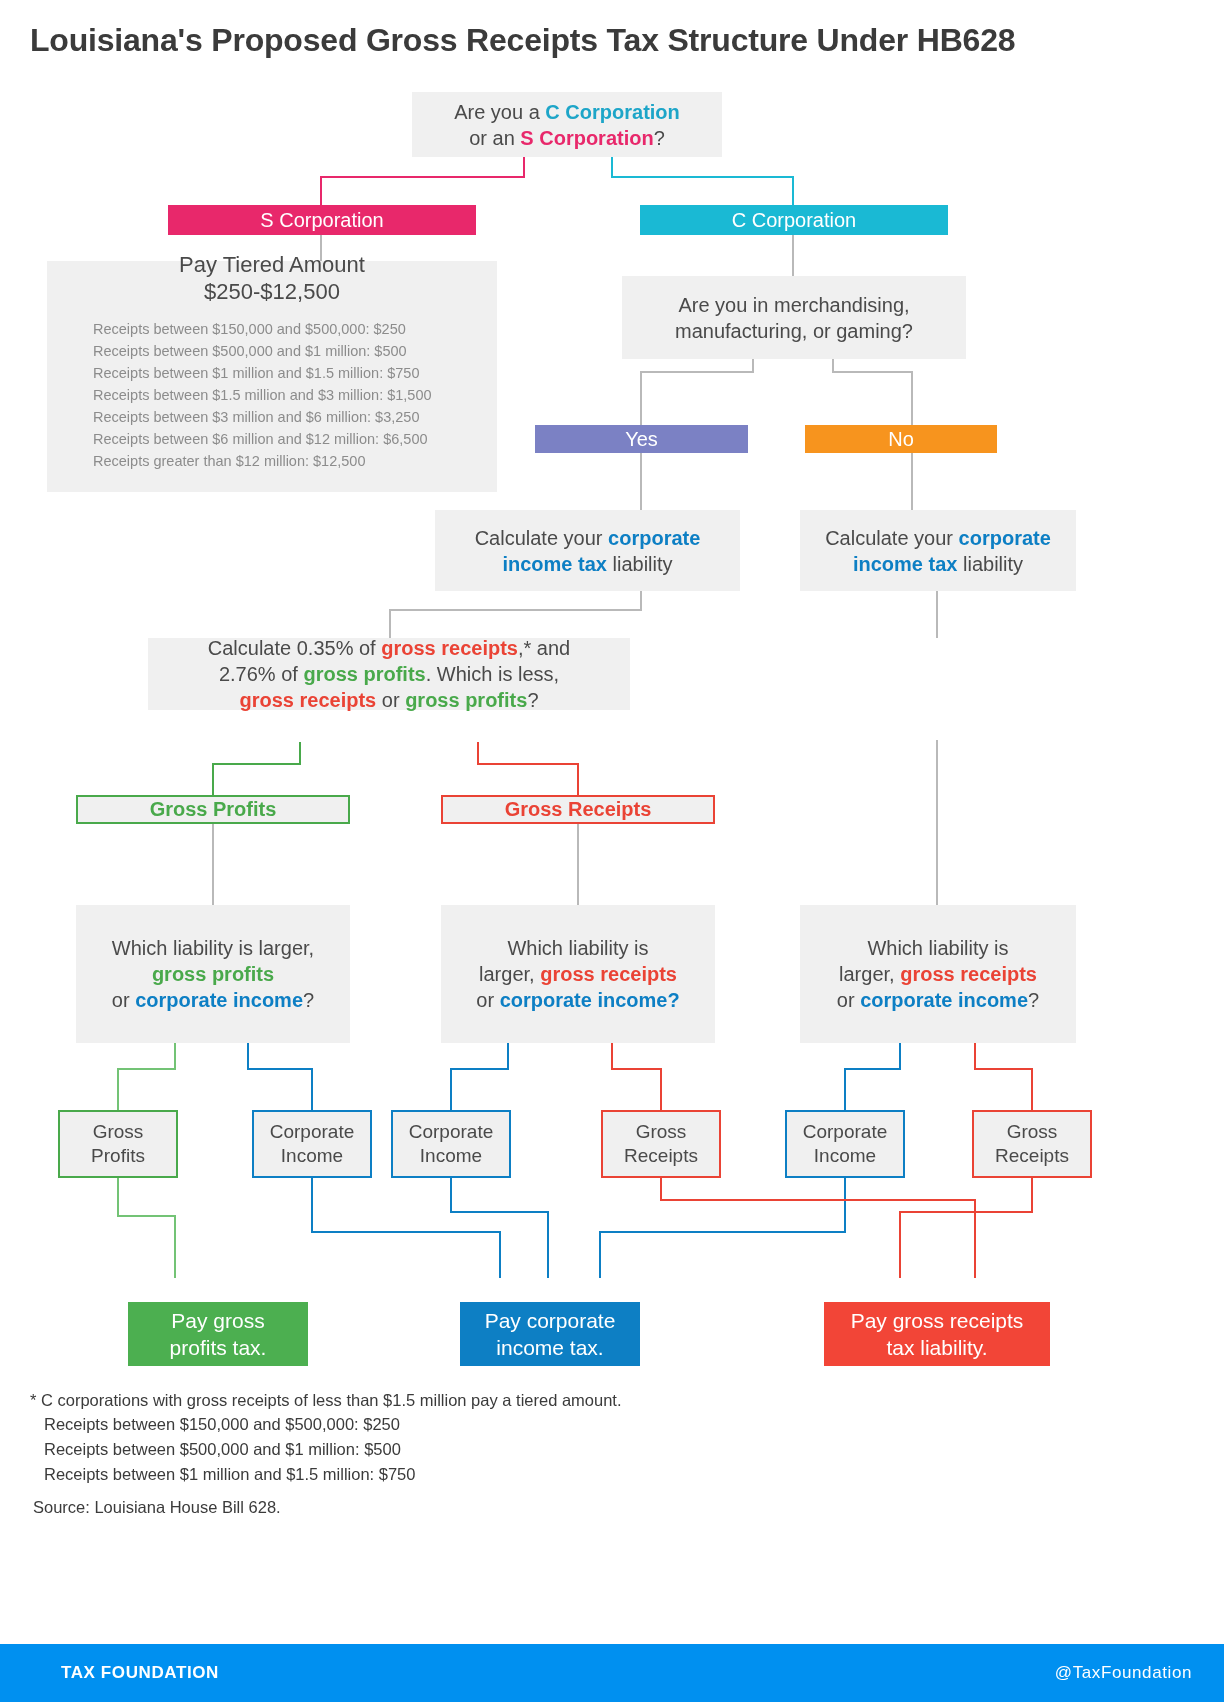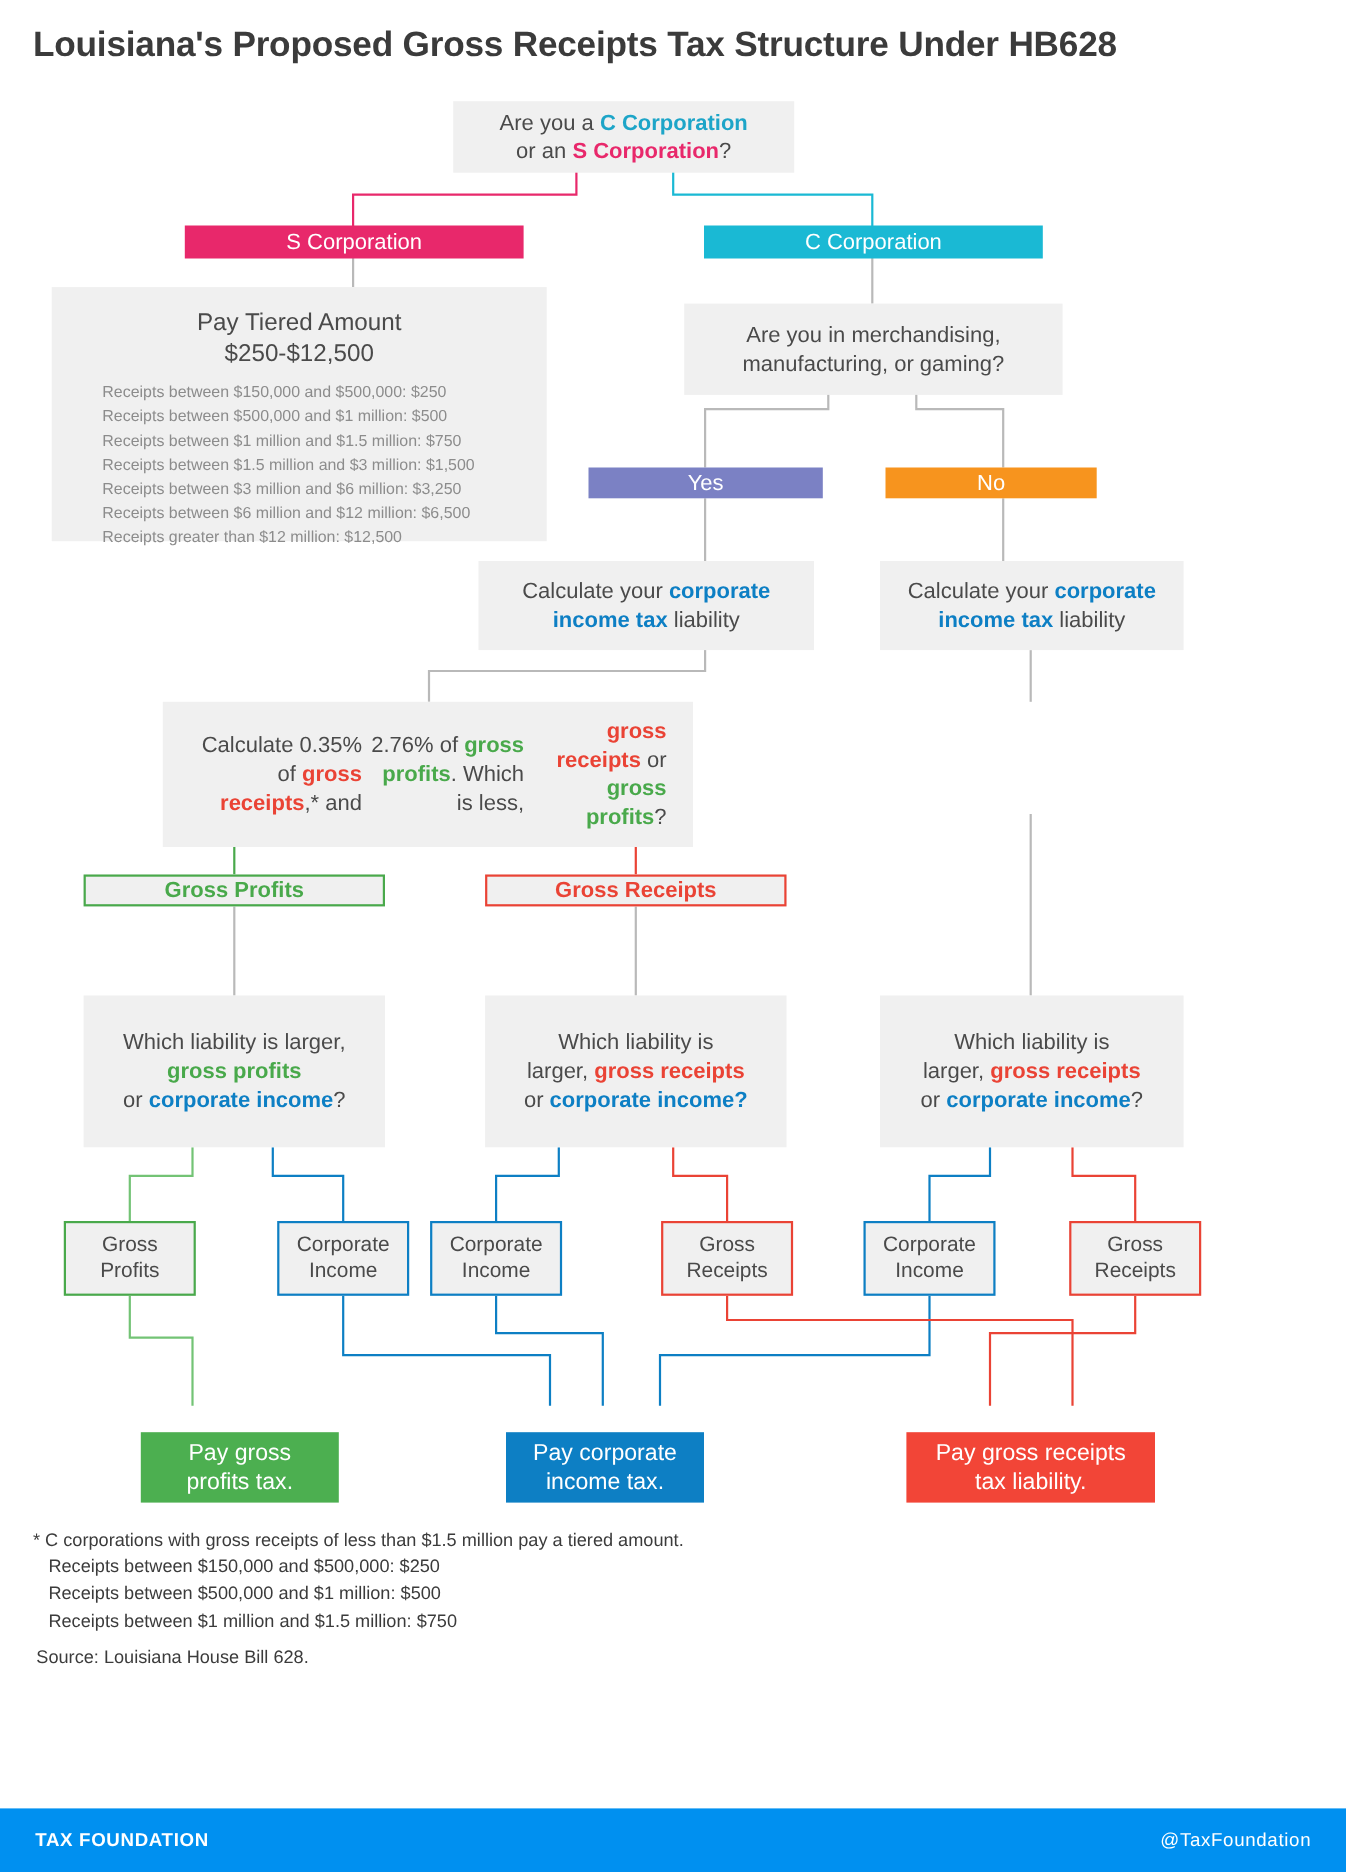--- a/index.html
+++ b/index.html
@@ -53,42 +53,42 @@
     display: flex; align-items: center; justify-content: center;
     text-align: center; font-size: 21px; line-height: 1.3;
     color: #ffffff;
     margin-top: 24px;
   }
 
   
   .tierbox {
     background: #f0f0f0;
     padding: 18px 20px 20px 20px;
-    display: flex; flex-direction: column; align-items: center;
+    display: flex; flex-direction: column; align-items: center; justify-content: flex-end;
   }
   .tierhead { font-size: 22px; line-height: 1.25; text-align: center; color: #4a4a4a; }
   .tierlist { margin-top: 12px; align-self: flex-start; padding-left: 26px; }
   .tierlist div { font-size: 14.5px; line-height: 1.52; color: #8c8c8c; white-space: nowrap; }
 
   
   #wires { position: absolute; left: 0; top: 0; width: 1224px; height: 1702px; }
 
   
   .foot {
     position: absolute; left: 30px; font-size: 16.5px; color: #3b3b3b; line-height: 1.5;
     white-space: nowrap;
   }
 
   
   .footer {
     position: absolute; left: 0; bottom: 0; width: 1224px; height: 58px;
     background: #0090f0; display: flex; align-items: center;
     justify-content: space-between; padding: 0 32px;
   }
-  .footer span { color: #ffffff; font-size: 17px; letter-spacing: .6px; }
+  .footer span { color: #ffffff; font-size: 17px; letter-spacing: .6px; margin-left: 29px; }
   .footer .brand { font-weight: bold; }
 
   
   b.c  { color: #1da5c8; }       
   b.s  { color: #e8286b; }       
   b.ci { color: #0d7fc4; }       
   b.gr { color: #ea4335; }       
   b.gp { color: #49a94b; }       
 </style>
 </head>
@@ -207,21 +207,21 @@
 
   <div class="abs greybox" style="left:800px; top:510px; width:276px; height:81px; flex-direction:column;">
     <div>
       <span>Calculate your </span><b class="ci">corporate</b>
     </div>
     <div>
       <b class="ci">income tax</b><span> liability</span>
     </div>
   </div>
 
-  <div class="abs greybox" style="left:148px; top:638px; width:482px; height:132px; flex-direction:row;text-align:right;">
+  <div class="abs greybox" style="left:148px; top:638px; width:482px; height:72px; flex-direction:column;">
     <div>
       <span>Calculate 0.35% of </span><b class="gr">gross receipts</b><span>,* and</span>
     </div>
     <div>
       <span>2.76% of </span><b class="gp">gross profits</b><span>. Which is less,</span>
     </div>
     <div>
       <b class="gr">gross receipts</b><span> or </span><b class="gp">gross profits</b><span>?</span>
     </div>
   </div>

